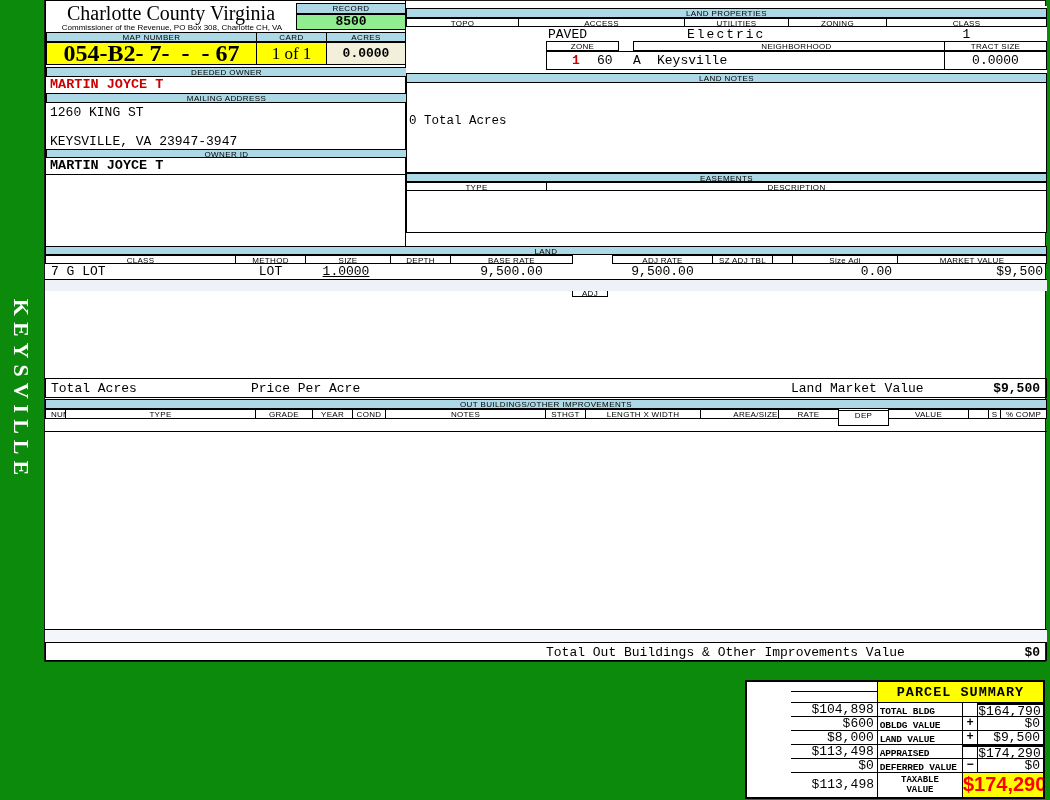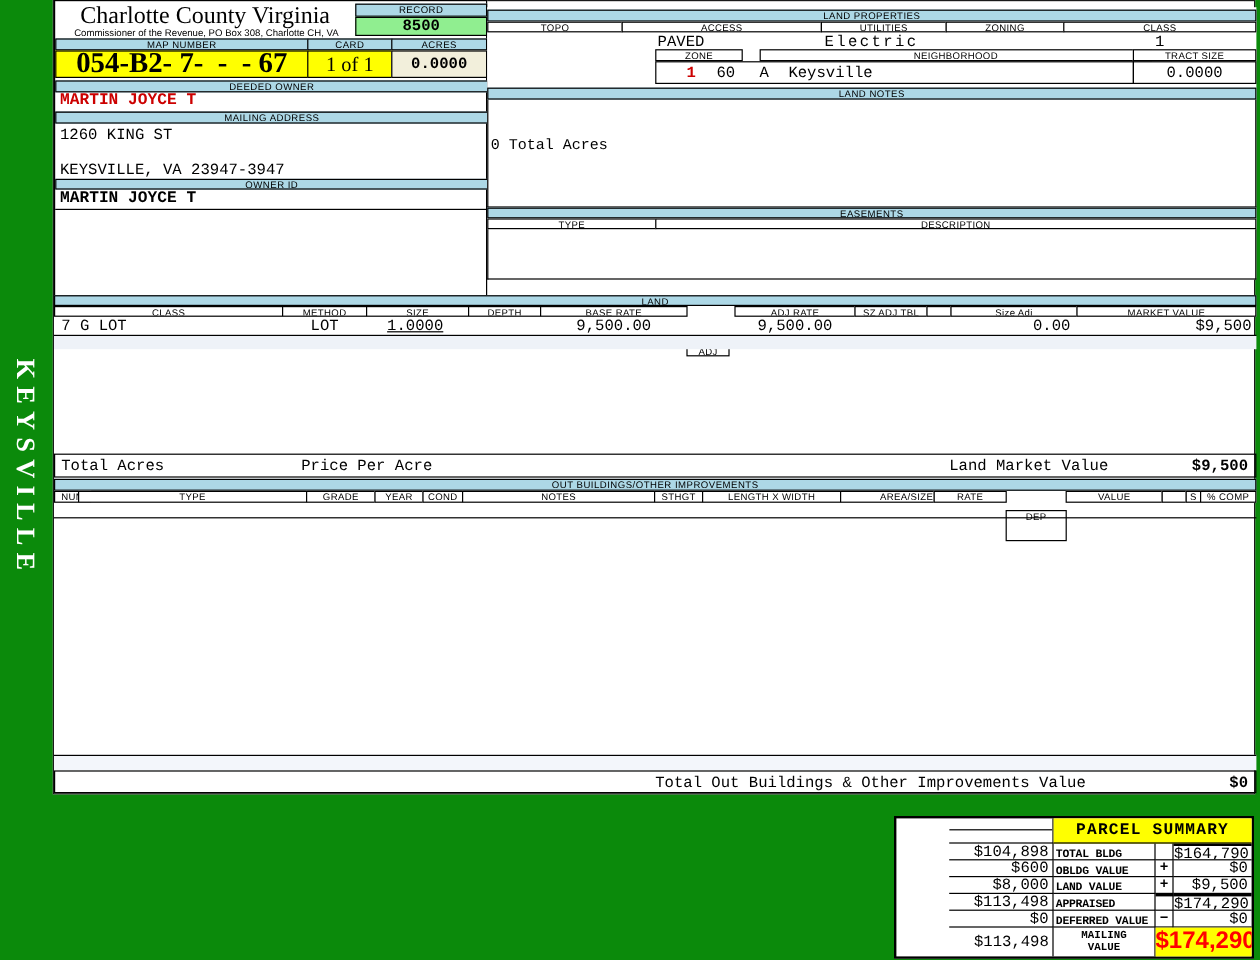--- a/index.html
+++ b/index.html
@@ -141,21 +141,21 @@
     <div class="hcell" style="left:0px;   top:0; width:31px;  height:10px;text-align:center;">NUM</div>
     <div class="hcell" style="left:20px;  top:0; width:191px; height:10px;">TYPE</div>
     <div class="hcell" style="left:210px; top:0; width:58px;  height:10px;">GRADE</div>
     <div class="hcell" style="left:267px; top:0; width:41px;  height:10px;">YEAR</div>
     <div class="hcell" style="left:307px; top:0; width:34px;  height:10px;">COND</div>
     <div class="hcell" style="left:340px; top:0; width:161px; height:10px;">NOTES</div>
     <div class="hcell" style="left:500px; top:0; width:41px;  height:10px;">STHGT</div>
     <div class="hcell" style="left:540px; top:0; width:116px; height:10px;">LENGTH X WIDTH</div>
     <div class="hcell" style="left:655px; top:0; width:79px;  height:10px;padding-left:32px;">AREA/SIZE</div>
     <div class="hcell" style="left:733px; top:0; width:61px;  height:10px;">RATE</div>
-    <div class="hcell" style="left:793px; top:16px; width:51px;  height:26px;">DEP</div>
+    <div class="hcell" style="left:793px; top:1px; width:51px;  height:16px;">DEP</div>
     <div class="hcell" style="left:843px; top:0; width:81px;  height:10px;">VALUE</div>
     <div class="hcell" style="left:923px; top:0; width:21px;  height:10px;"></div>
     <div class="hcell" style="left:943px; top:0; width:13px;  height:10px;">S</div>
     <div class="hcell" style="left:955px; top:0; width:47px;  height:10px;">% COMP</div>
   </div>
   <div class="abs" style="left:0px; top:418px; width:1002px; height:13px; border-bottom:1px solid #000;"></div>
   <div class="band" style="left:0px; top:628px; width:1002px; height:13px; background:#f3f6fb; border-top:1px solid #000;"></div>
 
   <div class="abs" style="left:0px; top:641px; width:1002px; height:19px; border:1px solid #000;">
     <div class="abs mono" style="left:500px; top:2px; font-size:13px;">Total Out Buildings &amp; Other Improvements Value</div>
@@ -197,18 +197,18 @@
   </div>
   <div class="row">
     <div class="c money h14">$0</div>
     <div class="c lbl h14">DEFERRED VALUE</div>
     <div class="c op h14">−</div>
     <div class="c rmoney h14">$0</div>
   </div>
   <div class="row" style="height:24px;">
     <div class="c money" style="height:24px; line-height:23px; border-bottom:none;">$113,498</div>
     <div class="c" style="width:100px; height:24px; border-bottom:none; text-align:center; font:700 9px 'Liberation Mono',monospace; padding-top:2px;">
-      <div>MAILING</div>
+      <div>TAXABLE</div>
       <div>VALUE</div>
     </div>
     <div class="c yellow" style="width:94px; height:24px; border-bottom:none; border-right:none; text-align:right; padding-right:3px; font:700 20px 'Liberation Sans',sans-serif; line-height:23px; color:#ff0000;">$174,290</div>
   </div>
 </div>
 
 </body></html>

